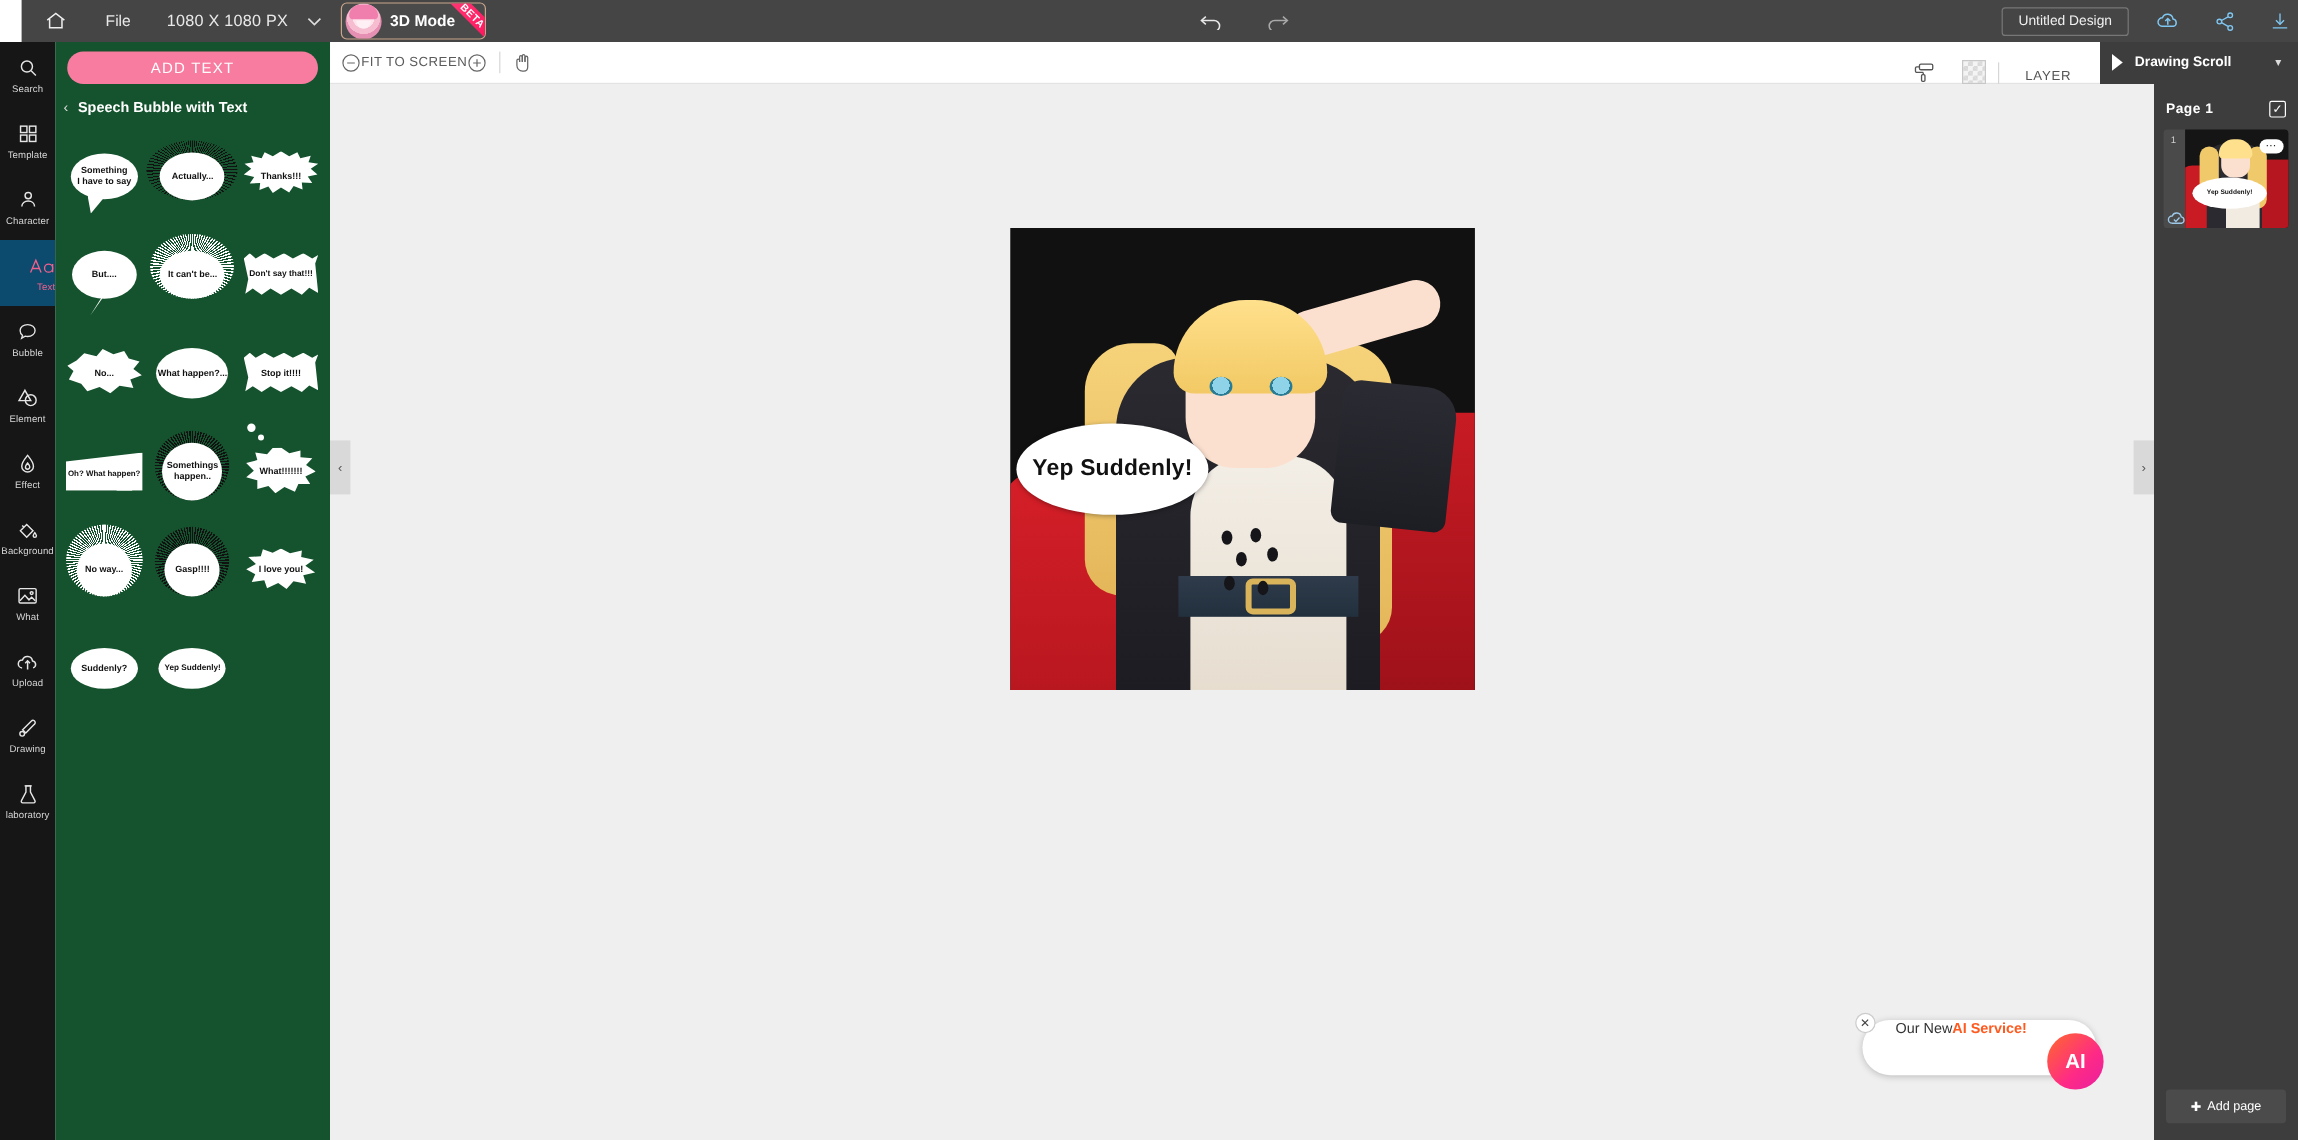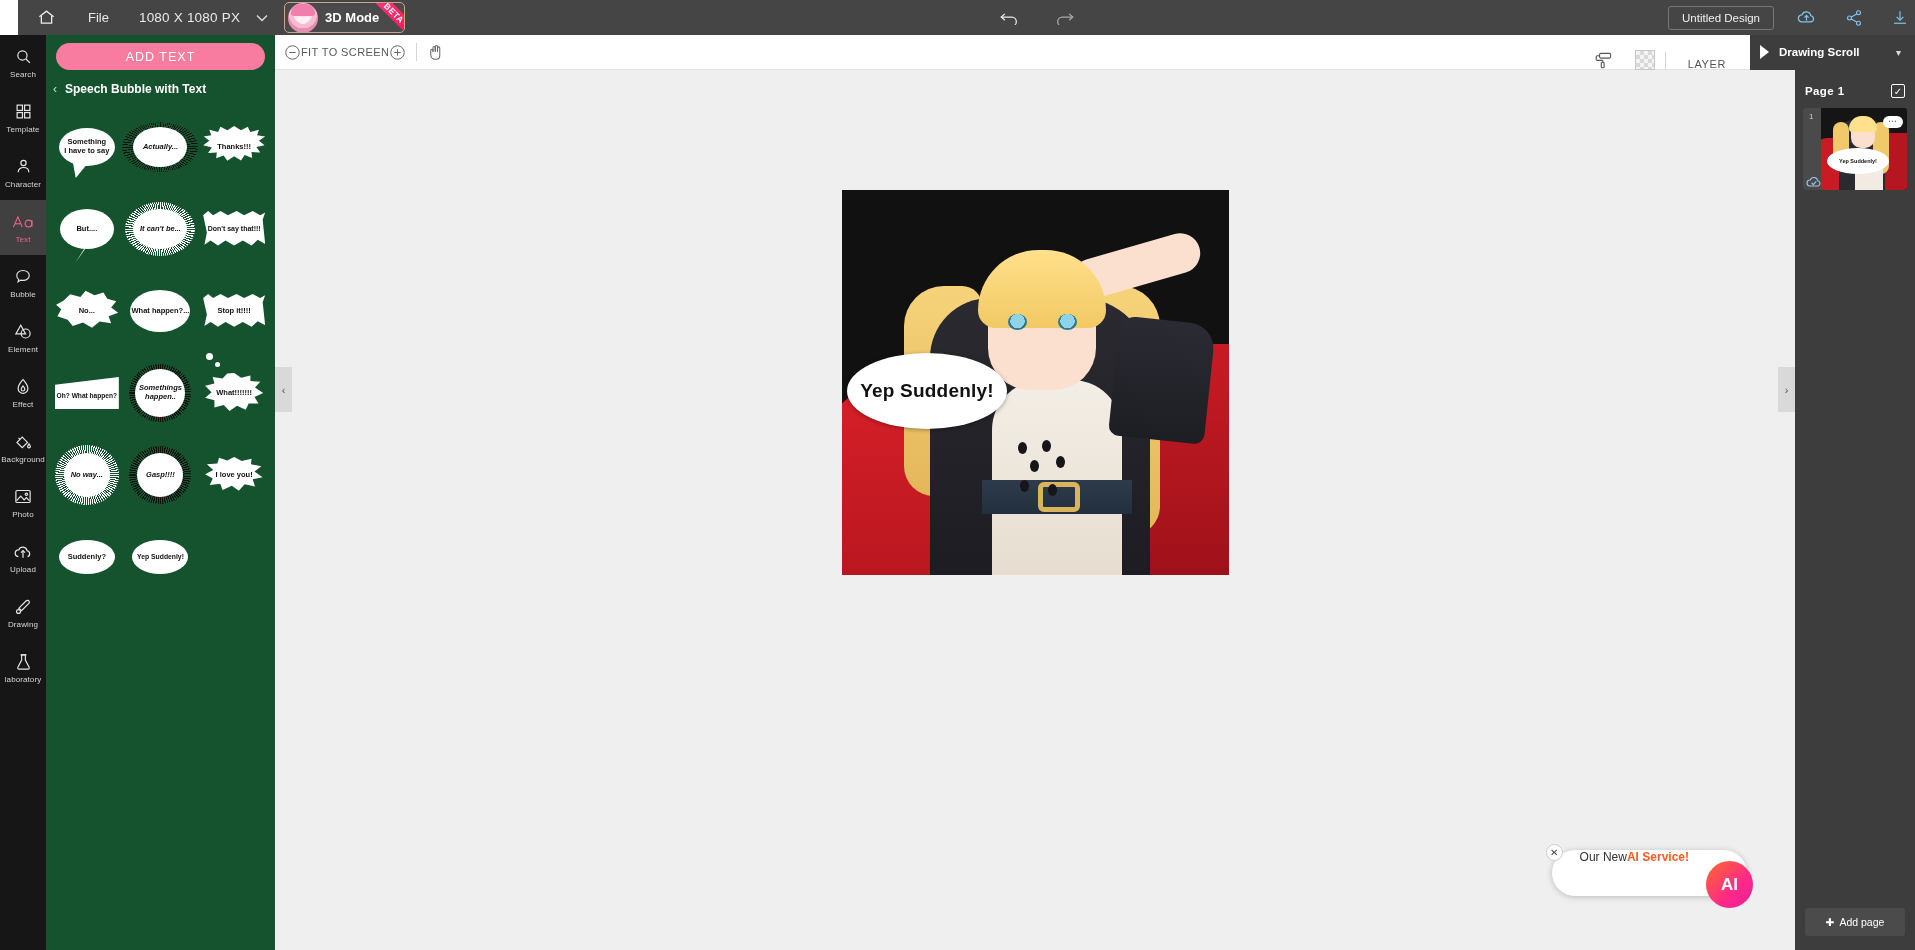--- a/index.html
+++ b/index.html
@@ -55,21 +55,21 @@
 
   
   #rail {
     position: absolute; left: 0; top: 35px; width: 46px; height: 915px;
     background: #161616;
   }
   .rail-item {
     height: 55px; display: flex; flex-direction: column;
     align-items: center; justify-content: center; gap: 3px; cursor: pointer;
   }
-  .rail-item.active { background: #404040; }
+  .rail-item.active { background: #0c4a6e; align-items: flex-end; }
   .rail-label { font-size: 8px; color: #d6d6d6; letter-spacing: .1px; }
   .rail-item.active .rail-label { color: #f2618c; }
   .rail-ico { height: 20px; display: flex; align-items: center; justify-content: center; }
 
   
   #panel {
     position: absolute; left: 46px; top: 35px; width: 229px; height: 915px;
     background: #14532d;
   }
   #addtext {
@@ -127,21 +127,21 @@
     background:#fff; clip-path: polygon(0 0, 100% 0, 20% 100%);
   }
   .sh-star {
     width: 58px; height: 40px;
     clip-path: polygon(50% 0%,62% 12%,78% 6%,78% 20%,95% 22%,86% 36%,100% 50%,85% 60%,92% 76%,75% 76%,70% 92%,55% 82%,42% 95%,32% 80%,16% 86%,16% 68%,0% 62%,11% 48%,0% 32%,16% 26%,13% 10%,30% 14%,38% 1%);
   }
   .sh-star2 {
     width: 58px; height: 36px;
     clip-path: polygon(50% 0%,63% 11%,80% 5%,79% 20%,97% 26%,85% 40%,99% 56%,82% 62%,86% 82%,68% 76%,58% 94%,46% 80%,30% 92%,26% 74%,8% 78%,13% 60%,0% 48%,14% 36%,3% 20%,21% 18%,24% 2%,38% 10%);
   }
-  .cell-wrap { position: relative; display: flex; align-items: center; justify-content: center; font-style: italic; }
+  .cell-wrap { position: relative; display: flex; align-items: flex-end; justify-content: center; }
   .rays {
     position: absolute; width: 70px; height: 54px; border-radius: 50%;
     background: repeating-conic-gradient(#ffffff 0deg 2.2deg, rgba(0,0,0,0) 2.2deg 4.4deg);
     z-index: 0;
   }
   .rays.dark {
     background: repeating-conic-gradient(#111111 0deg 2.4deg, rgba(0,0,0,0) 2.4deg 4.8deg);
   }
   .rays.ragged {
     background: repeating-conic-gradient(#111111 0deg 1.6deg, rgba(0,0,0,0) 1.6deg 4.4deg);
@@ -475,21 +475,21 @@
     <span class="rail-label">Background</span>
   </div>
   <div class="rail-item">
     <span class="rail-ico">
       <svg width="18" height="17" viewBox="0 0 24 22" fill="none" stroke="#e5e5e5" stroke-width="1.6">
         <rect x="2.5" y="3" width="19" height="16" rx="1.5"></rect>
         <circle cx="16.5" cy="8" r="1.6"></circle>
           <path d="M3.5 16.5l5.5-6 4.5 5 3-3 4 4"></path>
       </svg>
     </span>
-    <span class="rail-label">Photo</span>
+    <span class="rail-label">What</span>
   </div>
   <div class="rail-item">
     <span class="rail-ico">
       <svg width="20" height="16" viewBox="0 0 24 18" fill="none" stroke="#e5e5e5" stroke-width="1.5">
         <path d="M6.5 14.5a4 4 0 0 1 .4-8 5.2 5.2 0 0 1 10 1 3.6 3.6 0 0 1 .6 7"></path>
         <path d="M12 16V7.5"></path>
           <path d="M9.6 9.8L12 7.4l2.4 2.4"></path>
       </svg>
     </span>
     <span class="rail-label">Upload</span>

